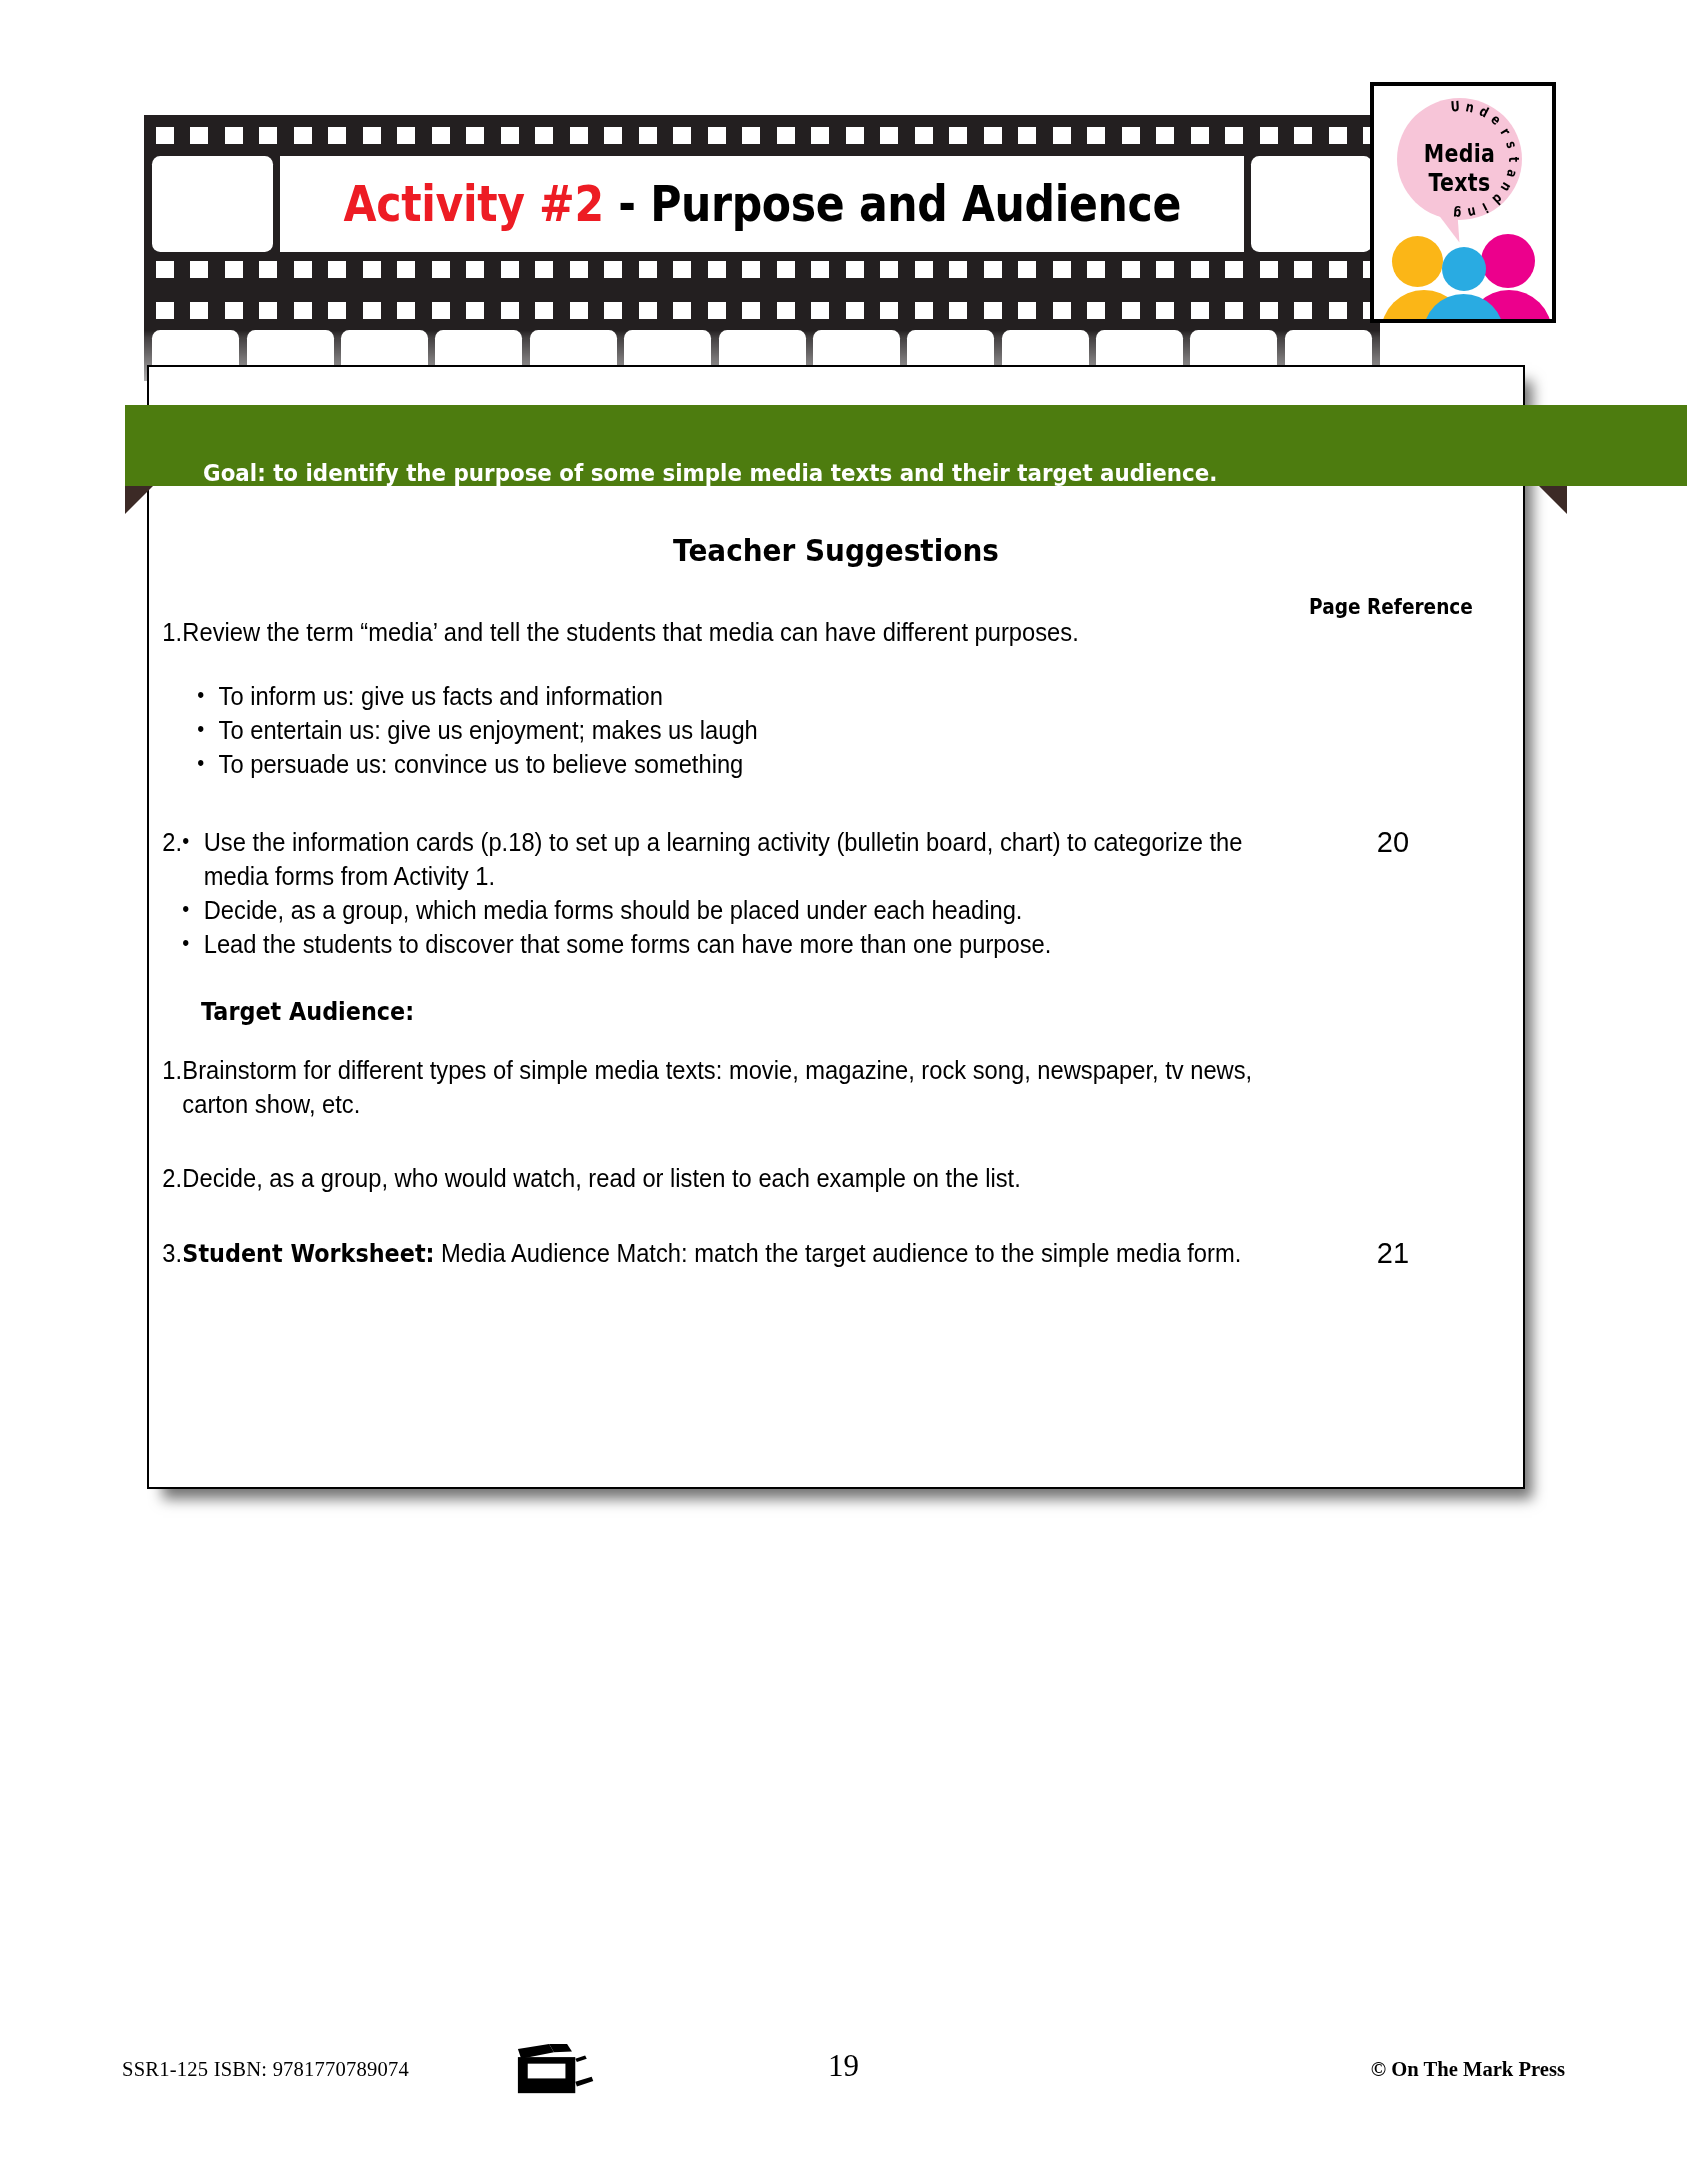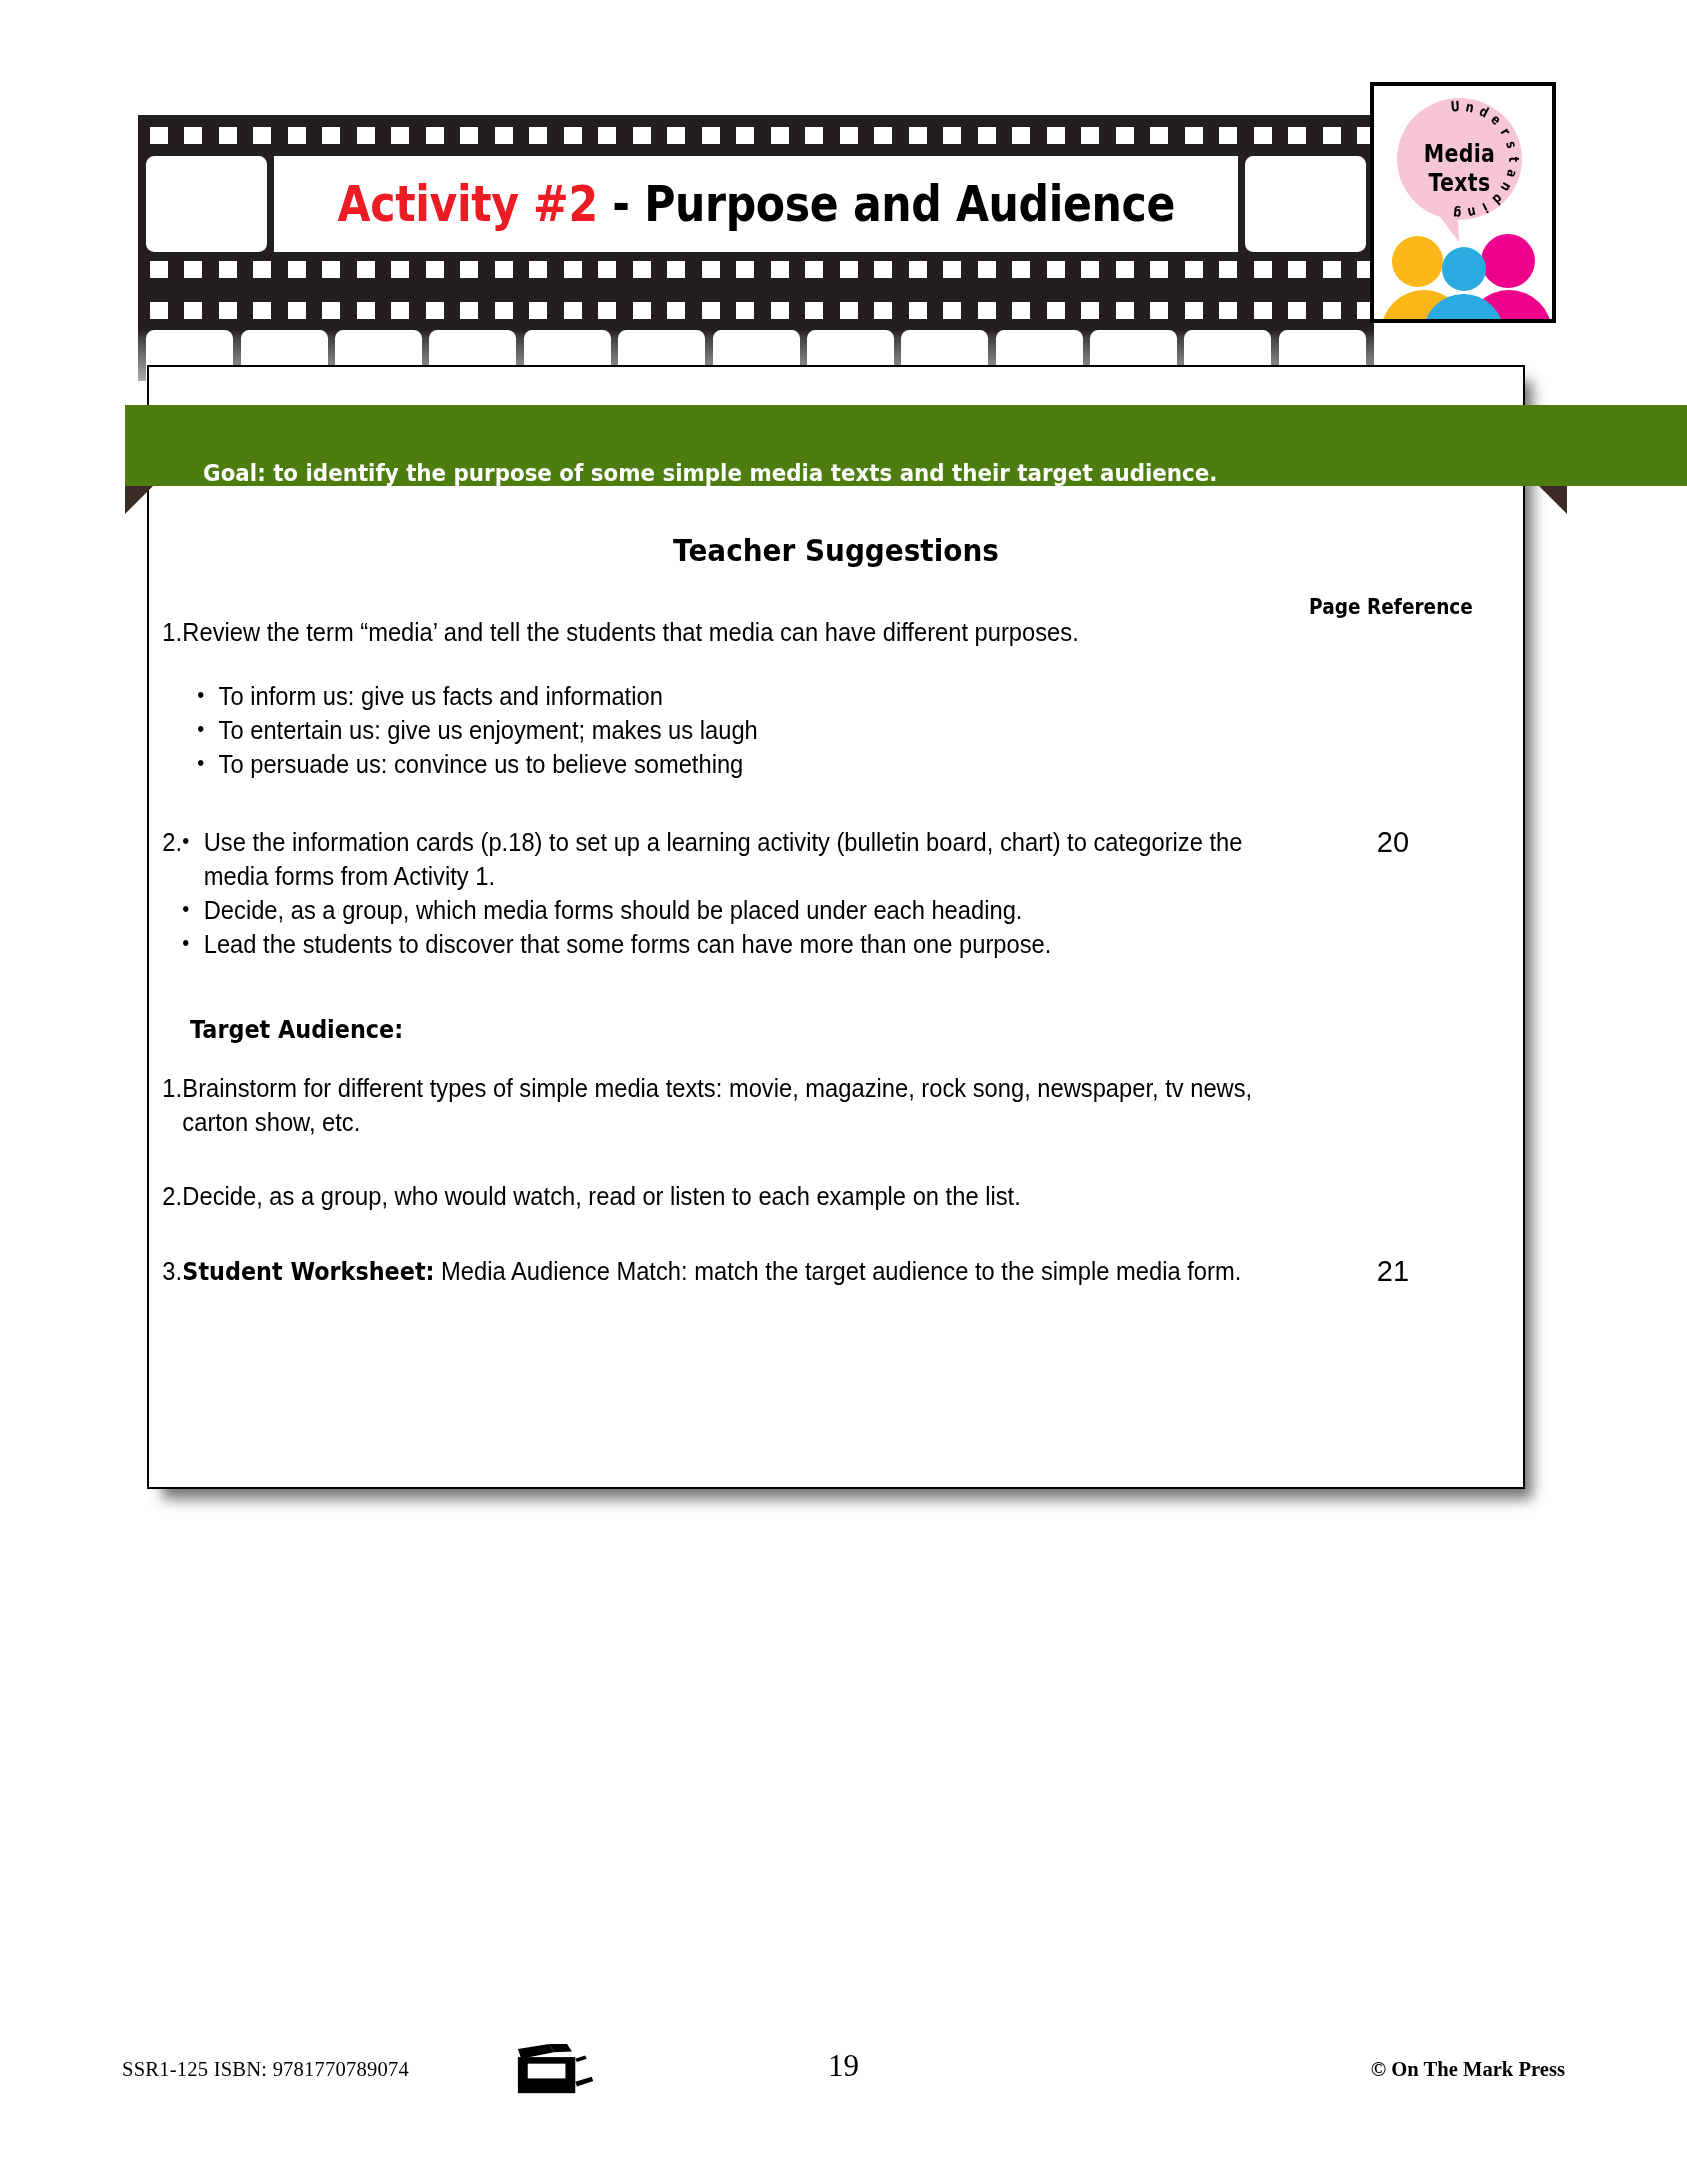--- a/index.html
+++ b/index.html
@@ -12,21 +12,21 @@
     height: 2183px;
     position: relative;
     font-family: "Liberation Sans", sans-serif;
     -webkit-font-smoothing: antialiased;
     overflow: hidden;
   }
 
   
   #header-banner {
     position: absolute;
-    left: 138px;
+    left: 144px;
     top: 115px;
     width: 1236px;
     height: 264px;
   }
 
   .filmstrip {
     position: absolute;
     left: 0;
     top: 0;
     width: 1236px;
@@ -636,21 +636,21 @@
           <div class="bullet-row" style="max-width: 1178px;">
             <span style="flex:0 0 auto;width:38px;padding-left:16.5px;box-sizing:border-box;"></span>
             <span class="dot">•</span>
             <span class="btext">Lead the students to discover that some forms can have more than one purpose.</span>
           </div>
         </div>
         <div class="pageref" style="top: 0px;">20</div>
       </div>
     </div>
 
-  <div style="margin-top:54px; padding-left:43px;">
+  <div style="margin-top:36px; padding-left:54px;">
     <span class="section-heading">Target Audience:</span>
   </div>
 
   <div class="list-block" id="target-list" style="margin-top:28px;">
       <div style="position: relative; margin-top: 20px;">
         <div class="num-item">
           <span class="marker">1.</span>
           <span class="content">Brainstorm for different types of simple media texts:  movie, magazine, rock song, newspaper, tv news, carton show, etc.</span>
         </div>
       </div>

